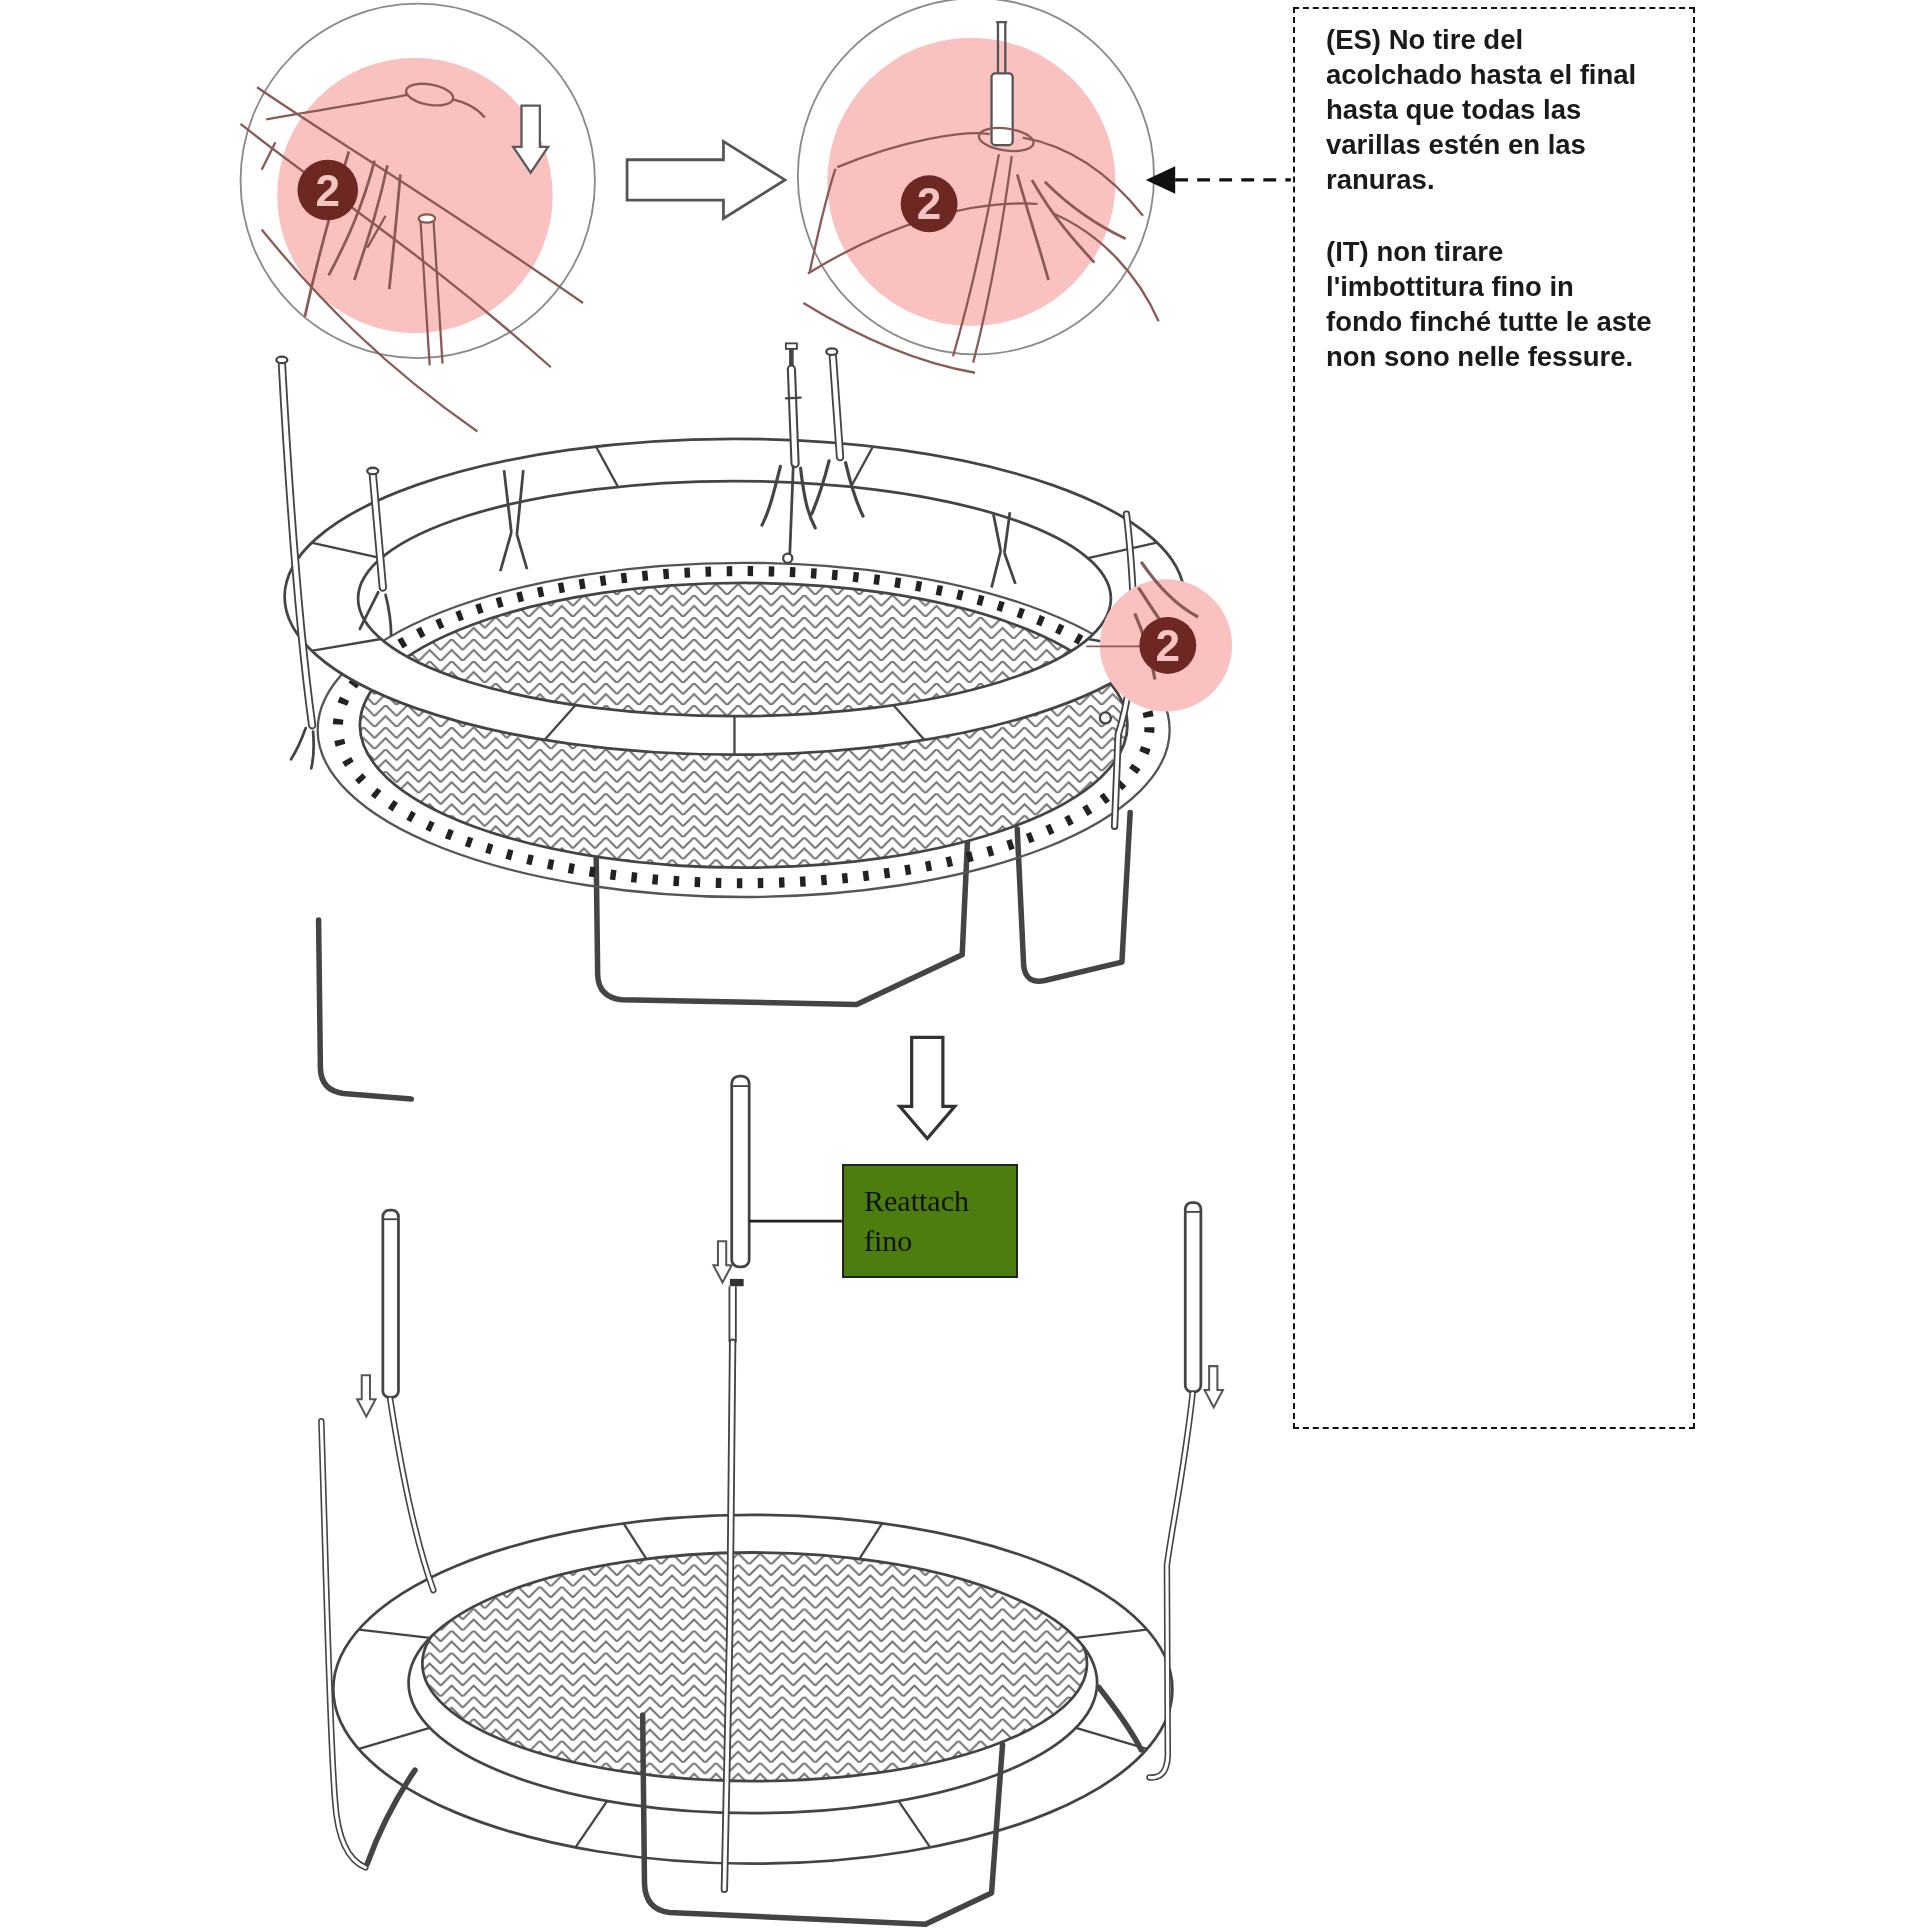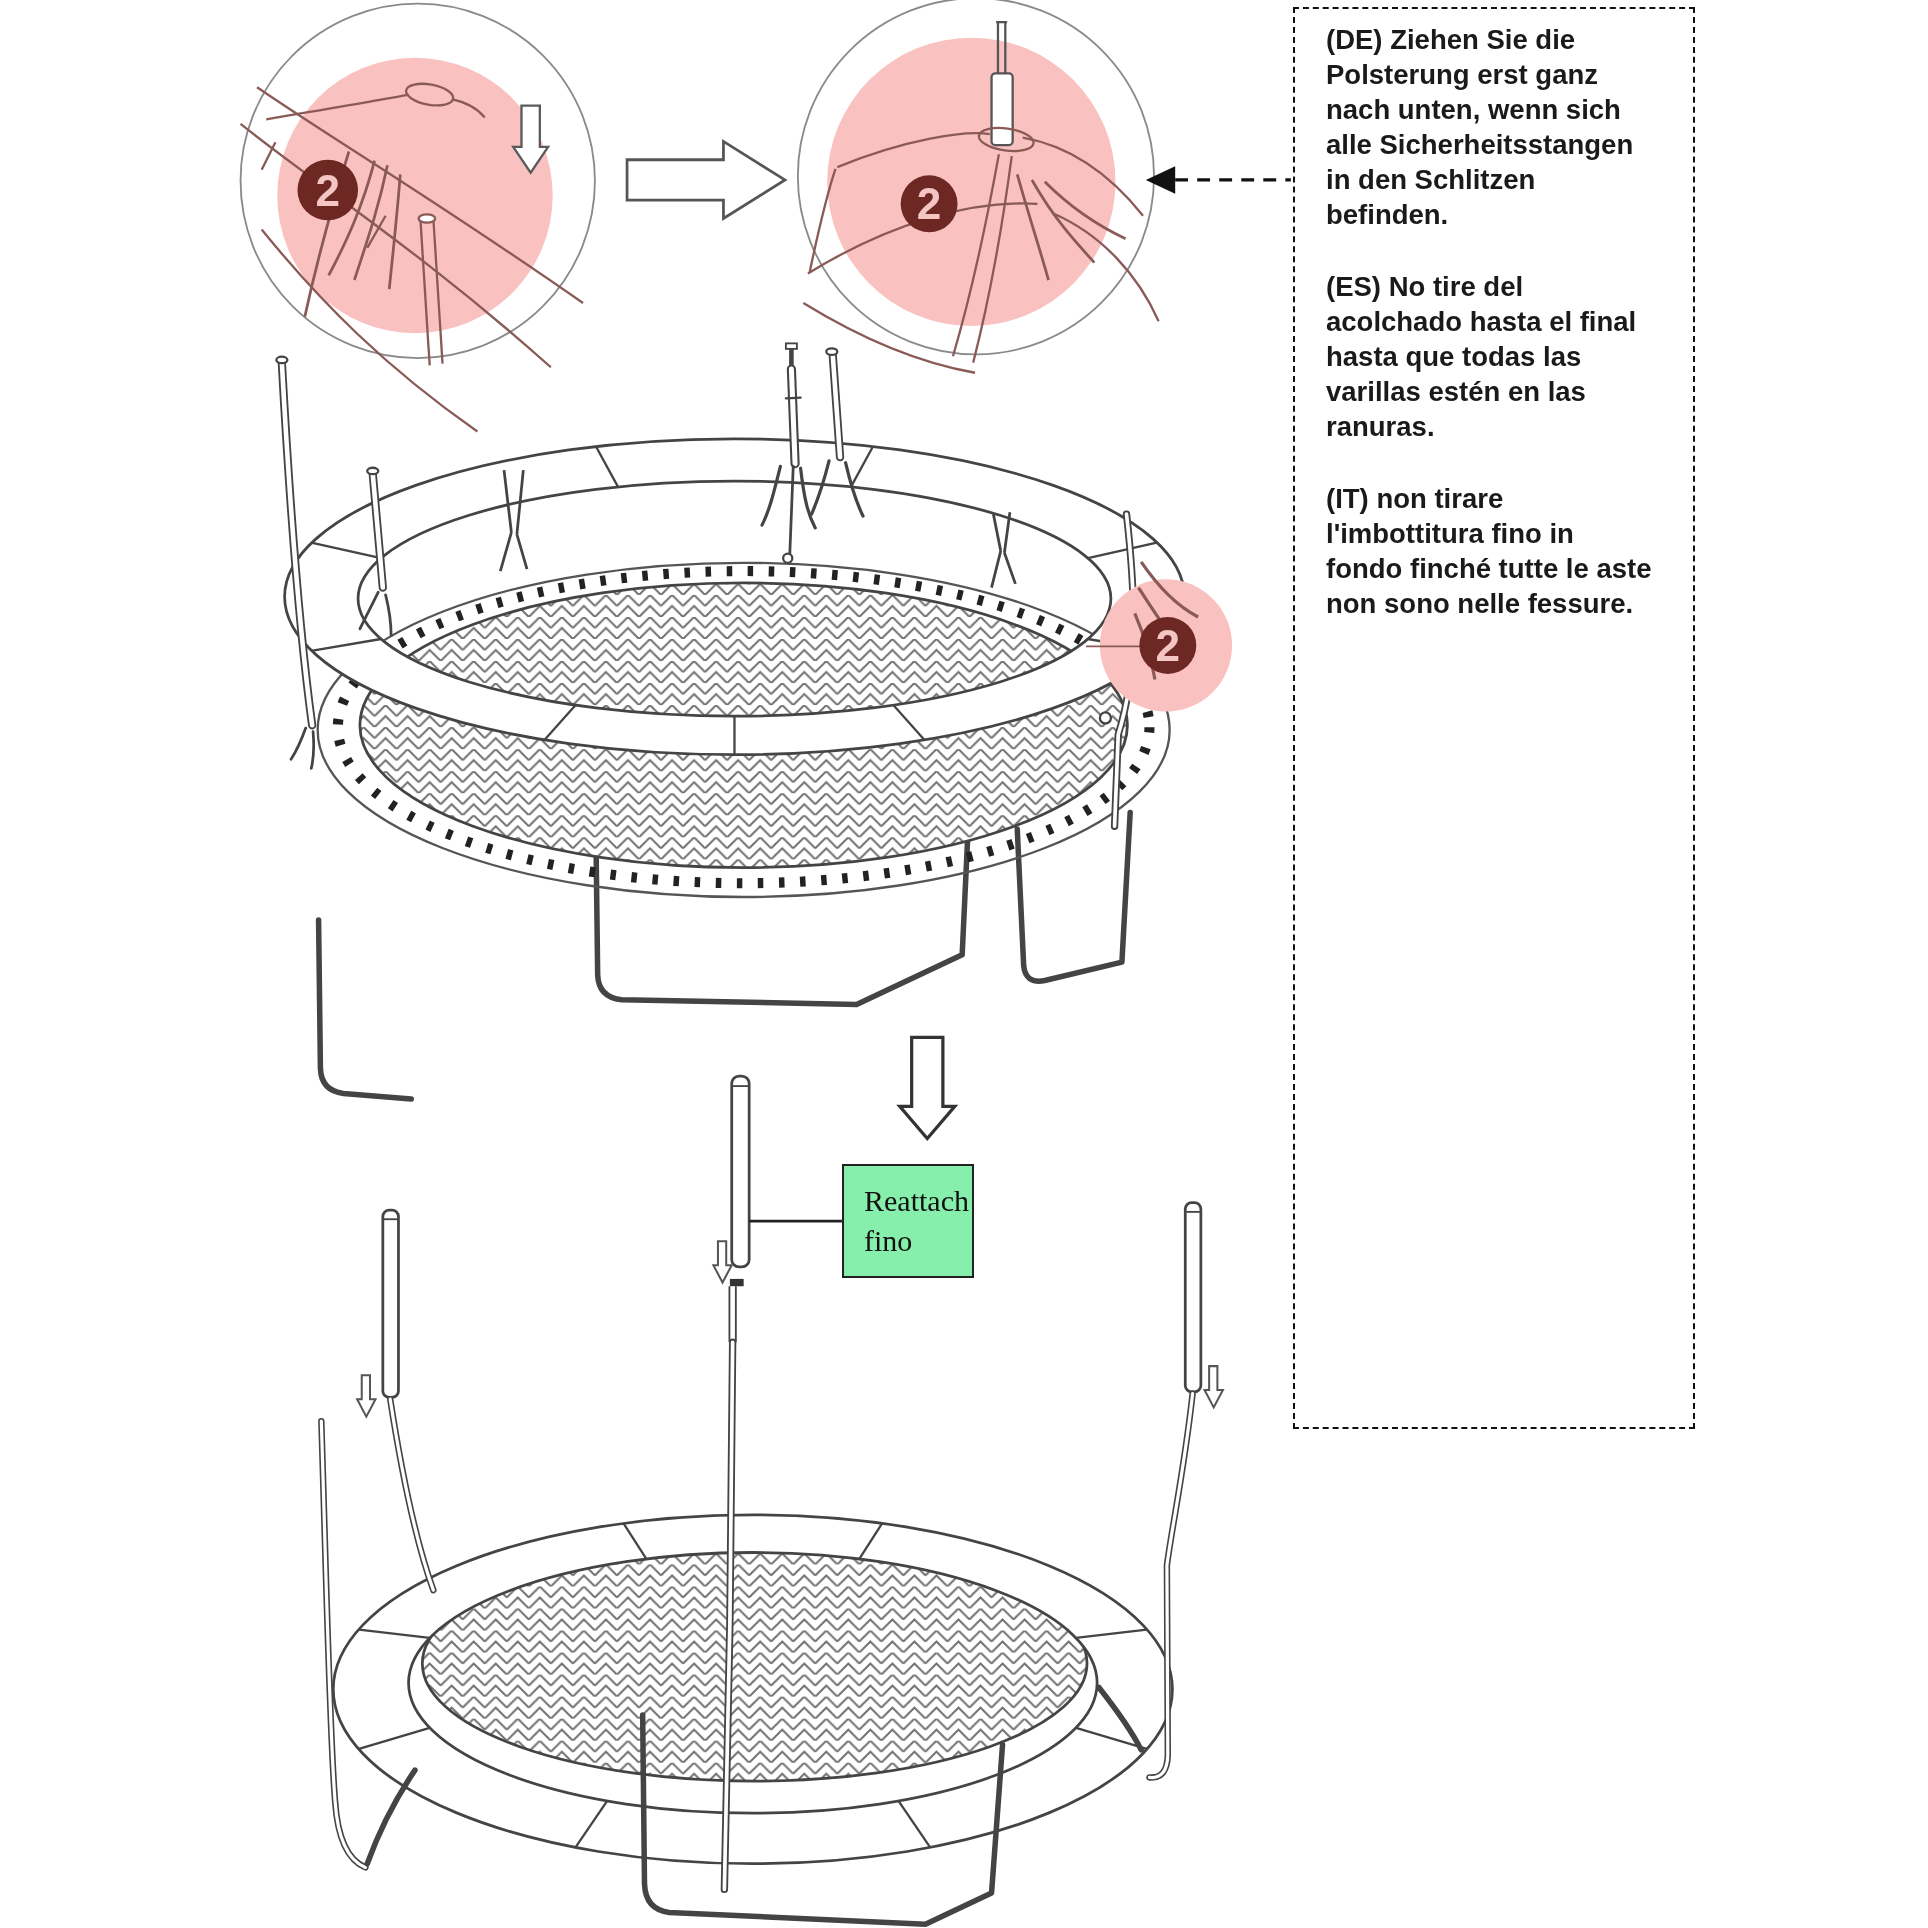--- a/index.html
+++ b/index.html
@@ -12,22 +12,22 @@
     position:absolute;left:1293px;top:7.3px;width:402px;height:1422px;
     border:2.8px dashed #111;box-sizing:border-box;
     padding:13px 14.7px 11px 31px;background:transparent;
   }
   .panel p{
     white-space:pre-line;font-weight:bold;color:#1a1a1a;
     font-size:27.5px;line-height:35px;margin:0 0 37px 0;
   }
   .panel p.loose{line-height:43px;margin-bottom:31px;}
   .callout{
-    position:absolute;left:842px;top:1164px;width:132px;height:114px;
-    border:2.8px solid #222;box-sizing:border-box;background:#86efac;
+    position:absolute;left:842px;top:1164px;width:176px;height:114px;
+    border:2.8px solid #222;box-sizing:border-box;background:#4d7c0f;
     font-family:"Liberation Serif", serif;font-size:30px;color:#111;
     padding:14.7px 0 0 20px;line-height:40px;
   }
   .callout span{display:block;}
 </style>
 </head>
 <body>
 
 <svg id="art" width="1928" height="1928" viewBox="0 0 2100 2100">
   <defs>
@@ -226,26 +226,20 @@
 
     <g fill="none" stroke="#444" stroke-width="6" stroke-linejoin="round" stroke-linecap="round">
       <path d="M700,1868 L702,2052 Q703,2080 729,2083 L1008,2096 L1080,2062 L1092,1900"></path>
       <path d="M452,1928 Q420,1975 400,2030"></path>
       <path d="M1197,1838 Q1230,1880 1243,1906"></path>
     </g>
   </g>
 </svg>
 
 <div class="panel">
-  <p>(DE)   Ziehen Sie die
-Polsterung erst ganz
-nach unten, wenn sich
-alle Sicherheitsstangen
-in den Schlitzen
-befinden.</p>
   <p>(ES)  No tire del
 acolchado hasta el final
 hasta que todas las
 varillas estén en las
 ranuras.</p>
   <p>(IT)  non tirare
 l'imbottitura fino in
 fondo finché tutte le aste
 non sono nelle fessure.</p>
 </div>

